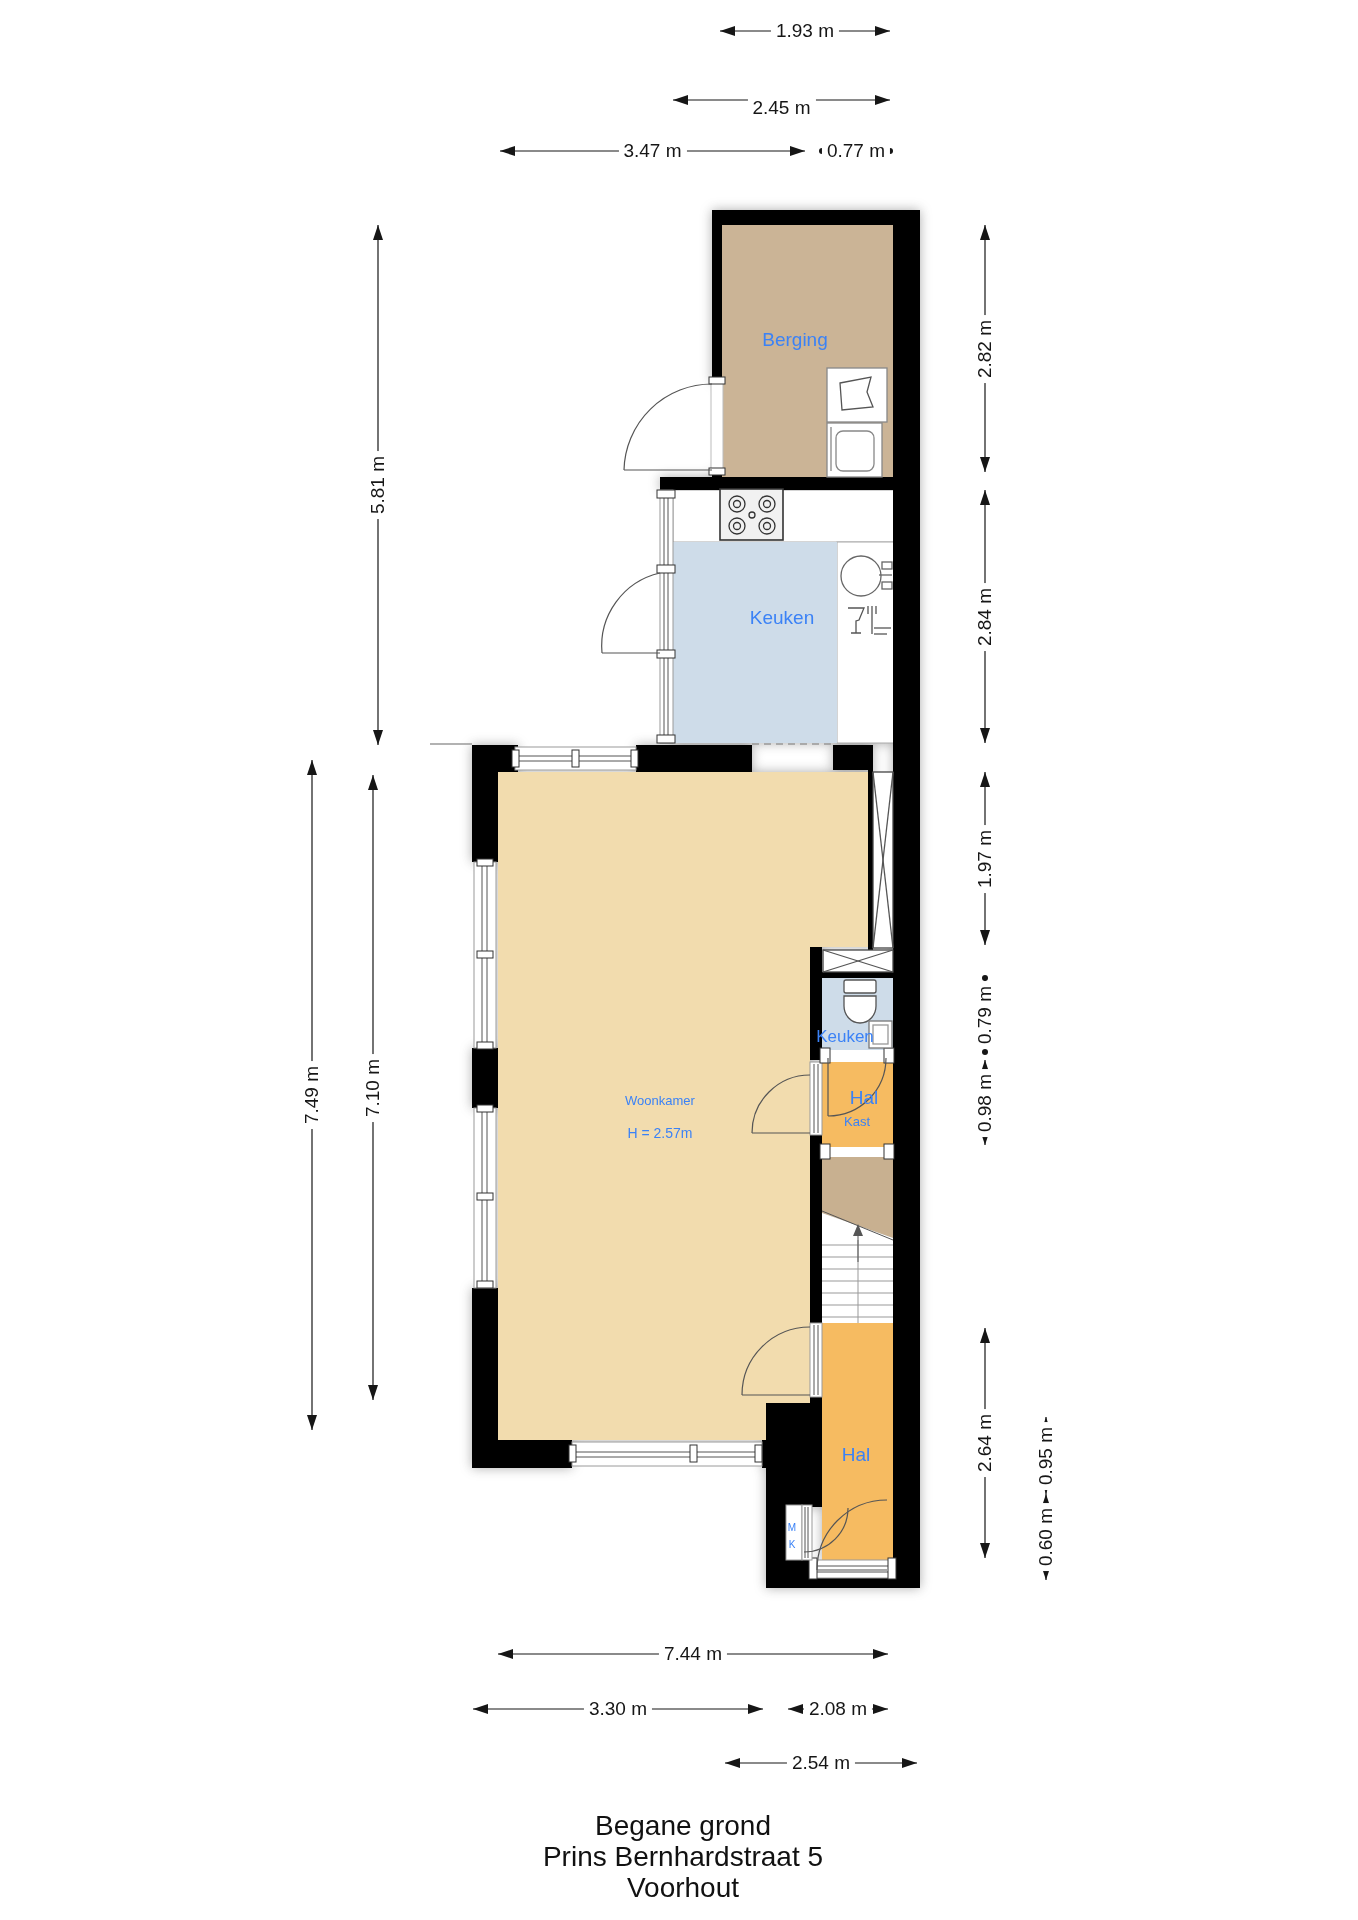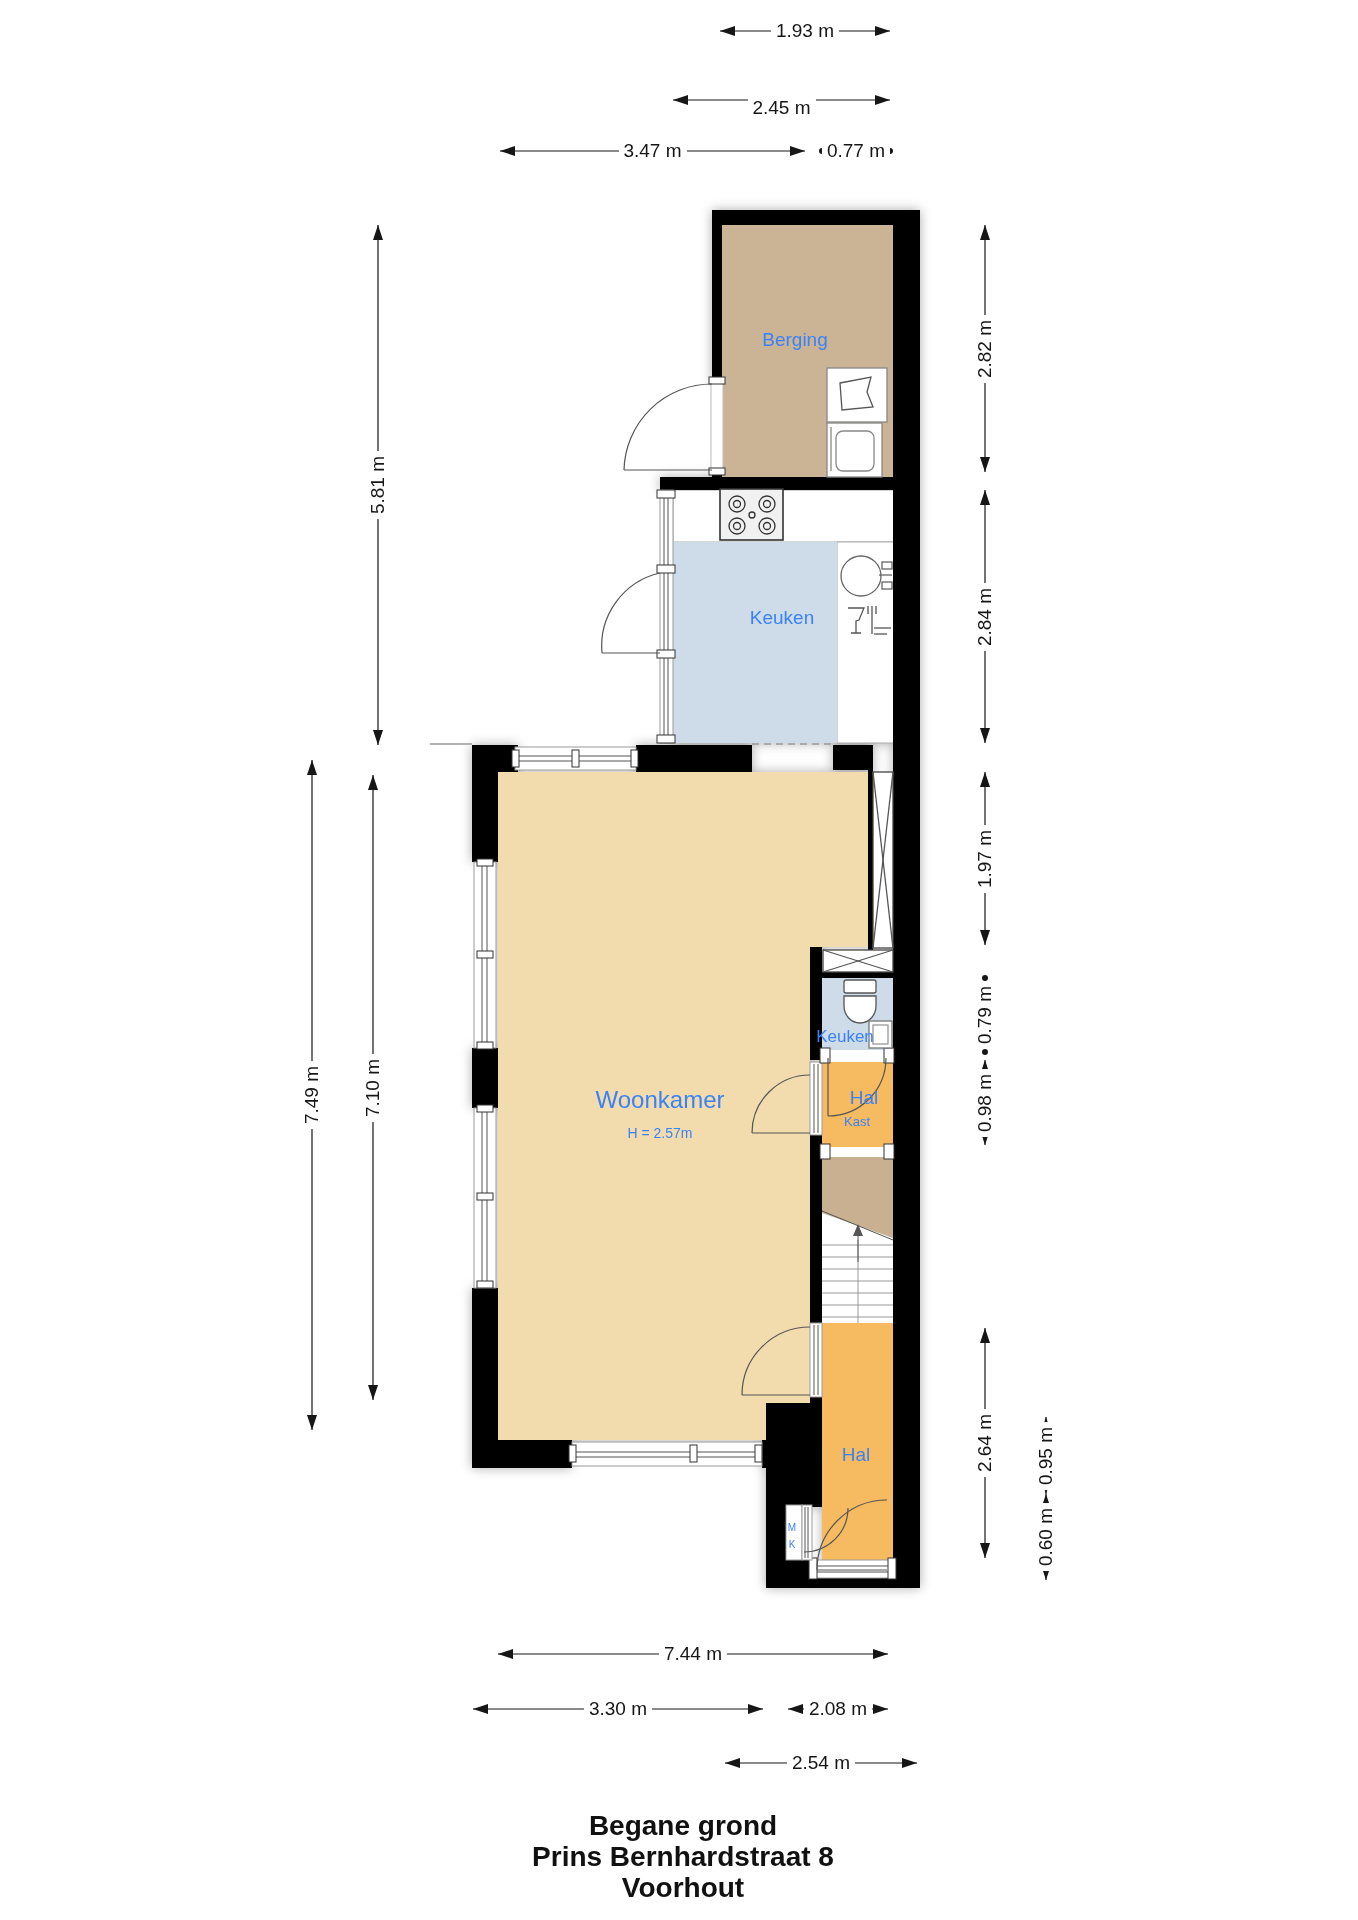--- a/index.html
+++ b/index.html
@@ -5,21 +5,21 @@
   html,body{margin:0;padding:0;background:#ffffff;}
   body{font-family:"Liberation Sans", sans-serif;}
   #canvas{position:relative;width:1358px;height:1920px;background:#fff;overflow:hidden;}
   #plan-svg{position:absolute;left:0;top:0;}
   #structure{filter:drop-shadow(0 0 6px rgba(70,70,70,.45));}
   .room-label{position:absolute;transform:translate(-50%,-50%);color:#3b82f6;white-space:nowrap;}
   .dim-label{position:absolute;transform:translate(-50%,-50%);background:#fff;color:#161616;
              font-size:19px;padding:0 5px;white-space:nowrap;line-height:22px;}
   .dim-label.vert{transform:translate(-50%,-50%) rotate(-90deg);}
   #title-block{position:absolute;left:683px;top:1856px;transform:translate(-50%,-50%);
-               text-align:center;color:#111;font-weight:bold;}
+               text-align:center;color:#111;}
   #title-block div{font-size:28px;line-height:31px;white-space:nowrap;}
 </style>
 </head>
 <body>
 
 <div id="canvas">
 
   <svg id="plan-svg" width="1358" height="1920" viewBox="0 0 1358 1920" xmlns="http://www.w3.org/2000/svg">
 
     <g id="structure">
@@ -353,21 +353,21 @@
           <line x1="1046" y1="1494" x2="1046" y2="1580" stroke="#161616" stroke-width="1.2"></line>
           <polygon points="1046,1494 1041,1509 1051,1509" fill="#161616"></polygon>
           <polygon points="1046,1580 1041,1565 1051,1565" fill="#161616"></polygon>
         </g>
       </g>
   </svg>
 
   <div id="labels-layer">
       <div class="room-label" style="left: 795px; top: 340px; font-size: 19px;">Berging</div>
       <div class="room-label" style="left: 782px; top: 618px; font-size: 19px;">Keuken</div>
-      <div class="room-label" style="left: 660px; top: 1100px; font-size: 24px;">Woonkamer</div>
+      <div class="room-label" style="left: 660px; top: 1100px; font-size: 13px;">Woonkamer</div>
       <div class="room-label" style="left: 660px; top: 1133px; font-size: 14px;">H = 2.57m</div>
       <div class="room-label" style="left: 845px; top: 1037px; font-size: 17px;">Keuken</div>
       <div class="room-label" style="left: 864px; top: 1098px; font-size: 19px;">Hal</div>
       <div class="room-label" style="left: 857px; top: 1121px; font-size: 13px;">Kast</div>
       <div class="room-label" style="left: 856px; top: 1455px; font-size: 19px;">Hal</div>
       <div class="room-label" style="left: 792px; top: 1527px; font-size: 10px;">M</div>
       <div class="room-label" style="left: 792px; top: 1544px; font-size: 10px;">K</div>
       <div class="dim-label" style="left: 805px; top: 31px;">1.93 m</div>
       <div class="dim-label" style="left: 781.5px; top: 108px;">2.45 m</div>
       <div class="dim-label" style="left: 652.5px; top: 151px;">3.47 m</div>
@@ -384,16 +384,16 @@
       <div class="dim-label vert" style="left: 985px; top: 858.5px;">1.97 m</div>
       <div class="dim-label vert" style="left: 985px; top: 1015px;">0.79 m</div>
       <div class="dim-label vert" style="left: 985px; top: 1102.5px;">0.98 m</div>
       <div class="dim-label vert" style="left: 985px; top: 1443px;">2.64 m</div>
       <div class="dim-label vert" style="left: 1046px; top: 1455.5px;">0.95 m</div>
       <div class="dim-label vert" style="left: 1046px; top: 1537px;">0.60 m</div>
     </div>
 
   <div id="title-block">
     <div>Begane grond</div>
-    <div>Prins Bernhardstraat 8</div>
+    <div>Prins Bernhardstraat 5</div>
     <div>Voorhout</div>
   </div>
 </div>
 
 </body></html>

